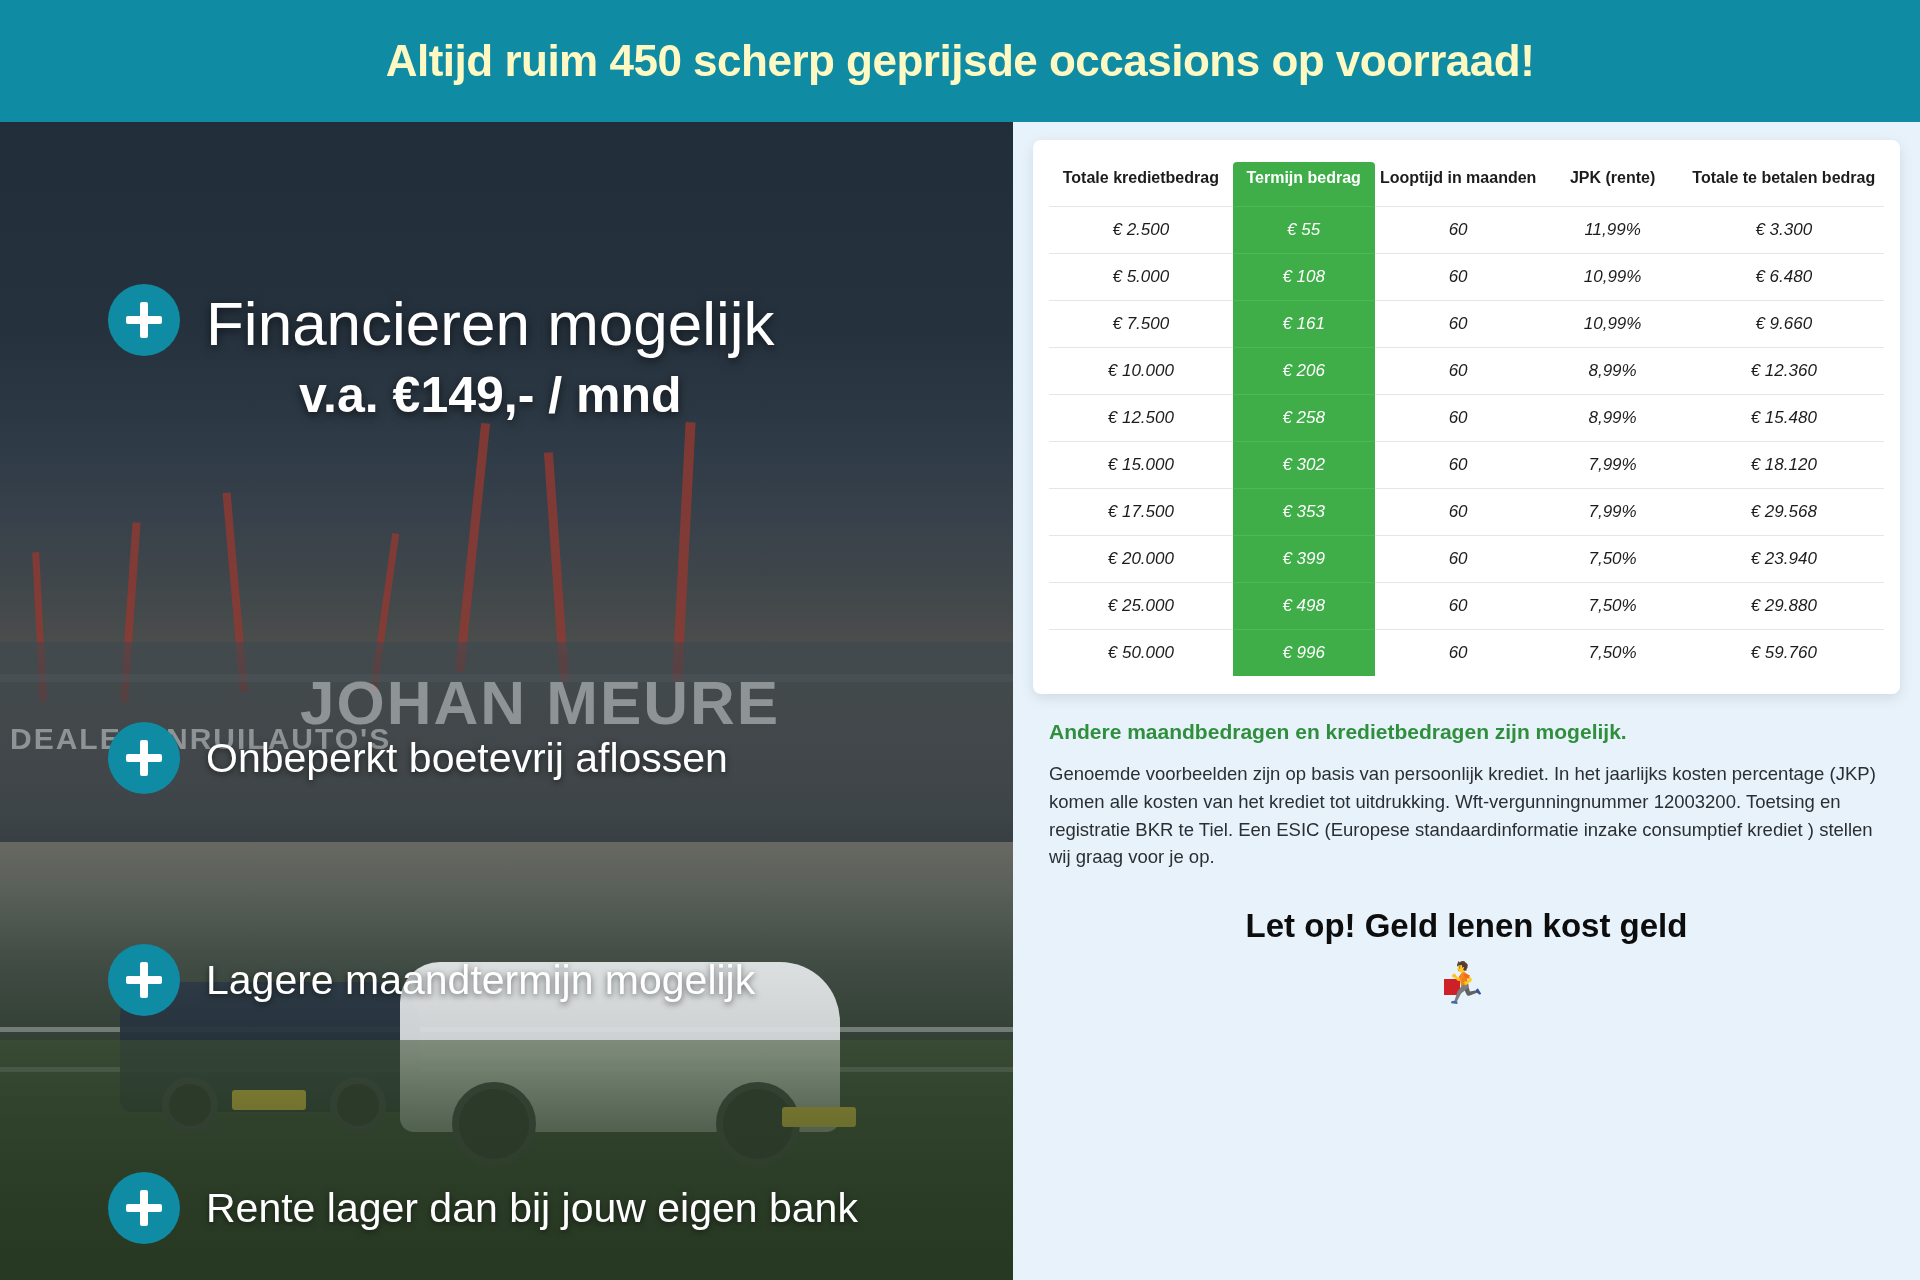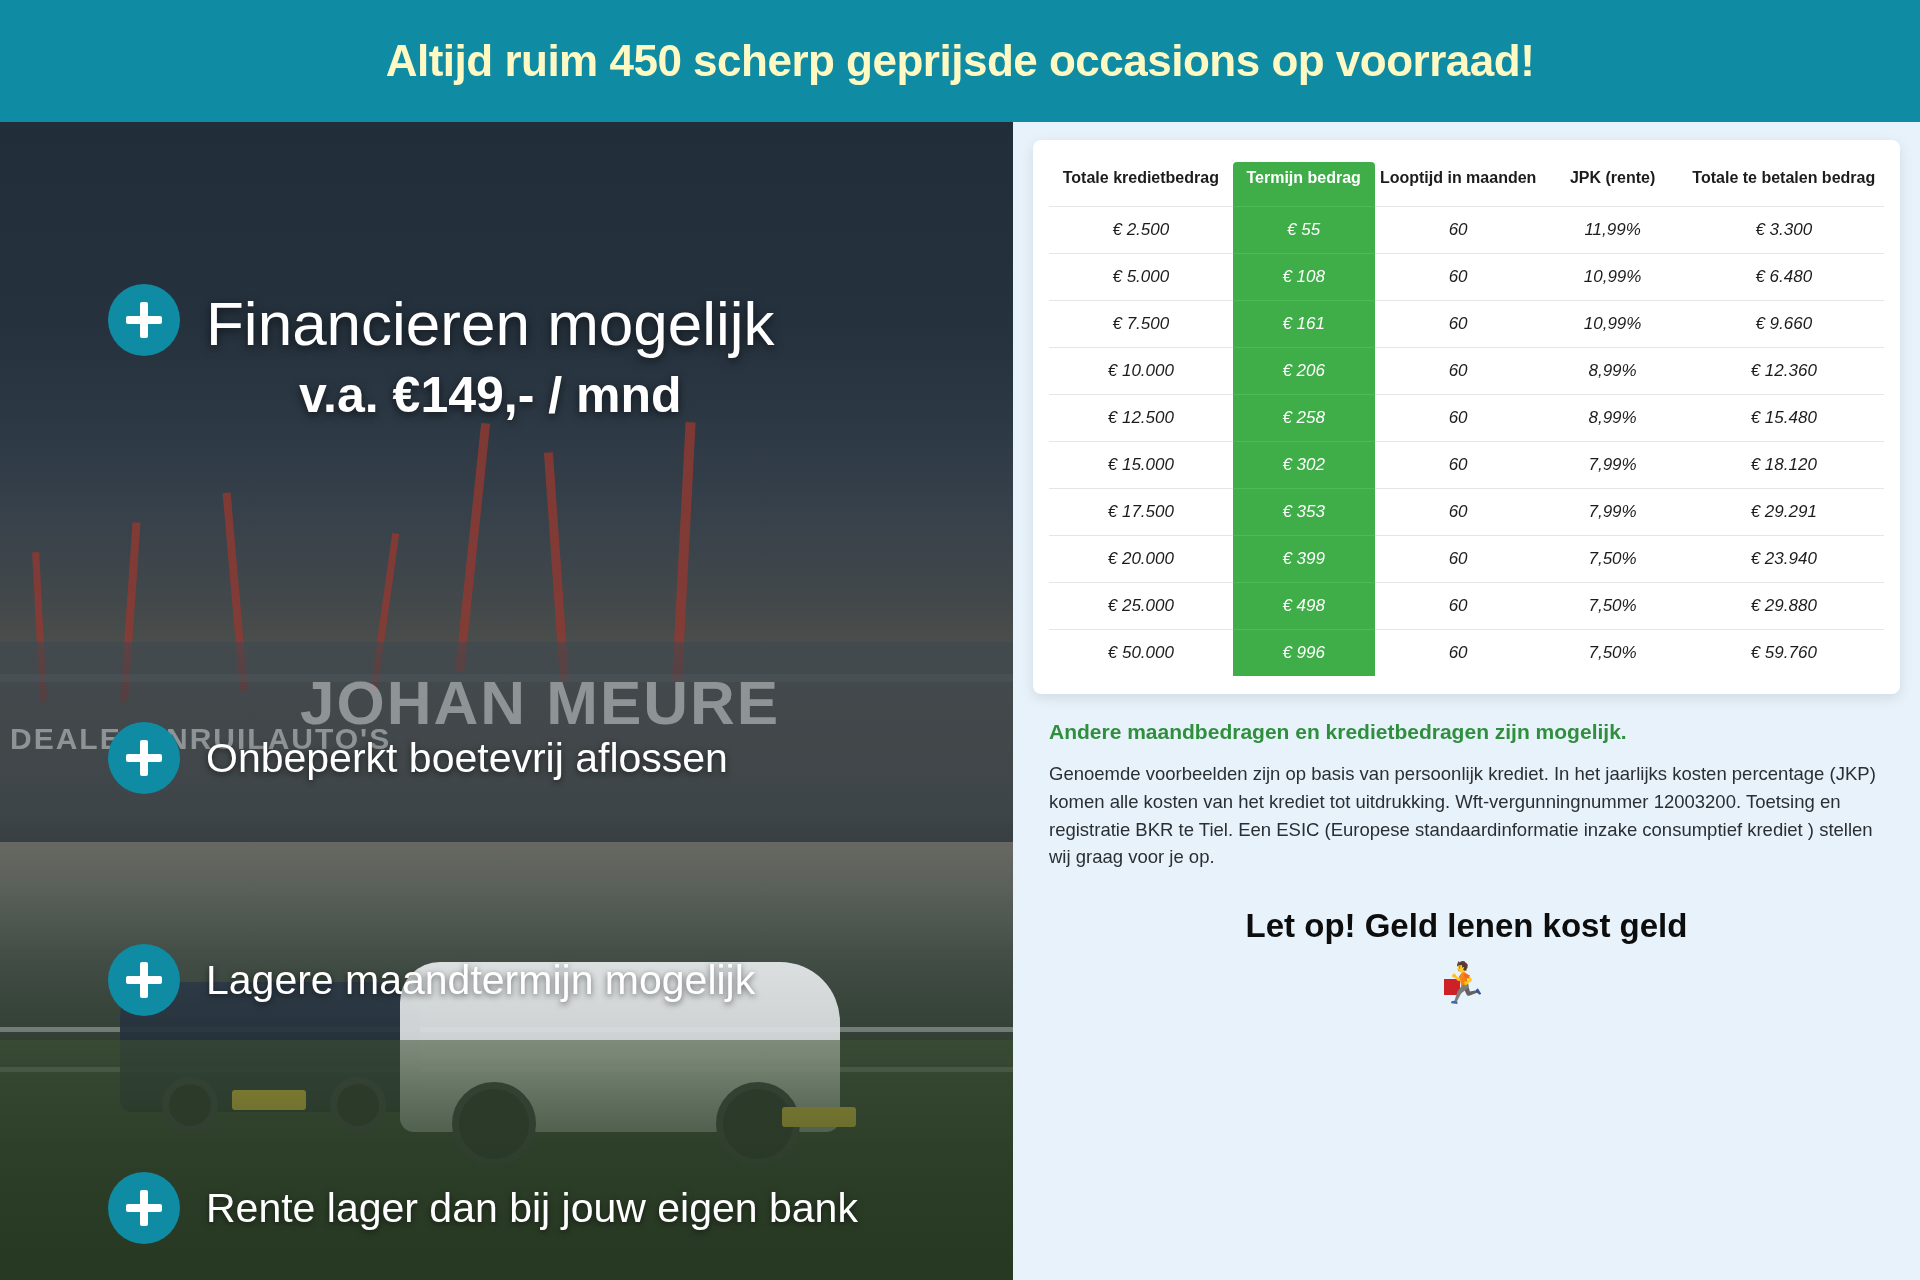--- a/index.html
+++ b/index.html
@@ -365,21 +365,21 @@
             <td class="hl-cell">€ 302</td>
             <td>60</td>
             <td>7,99%</td>
             <td>€ 18.120</td>
           </tr>
           <tr>
             <td>€ 17.500</td>
             <td class="hl-cell">€ 353</td>
             <td>60</td>
             <td>7,99%</td>
-            <td>€ 29.291</td>
+            <td>€ 29.568</td>
           </tr>
           <tr>
             <td>€ 20.000</td>
             <td class="hl-cell">€ 399</td>
             <td>60</td>
             <td>7,50%</td>
             <td>€ 23.940</td>
           </tr>
           <tr>
             <td>€ 25.000</td>

